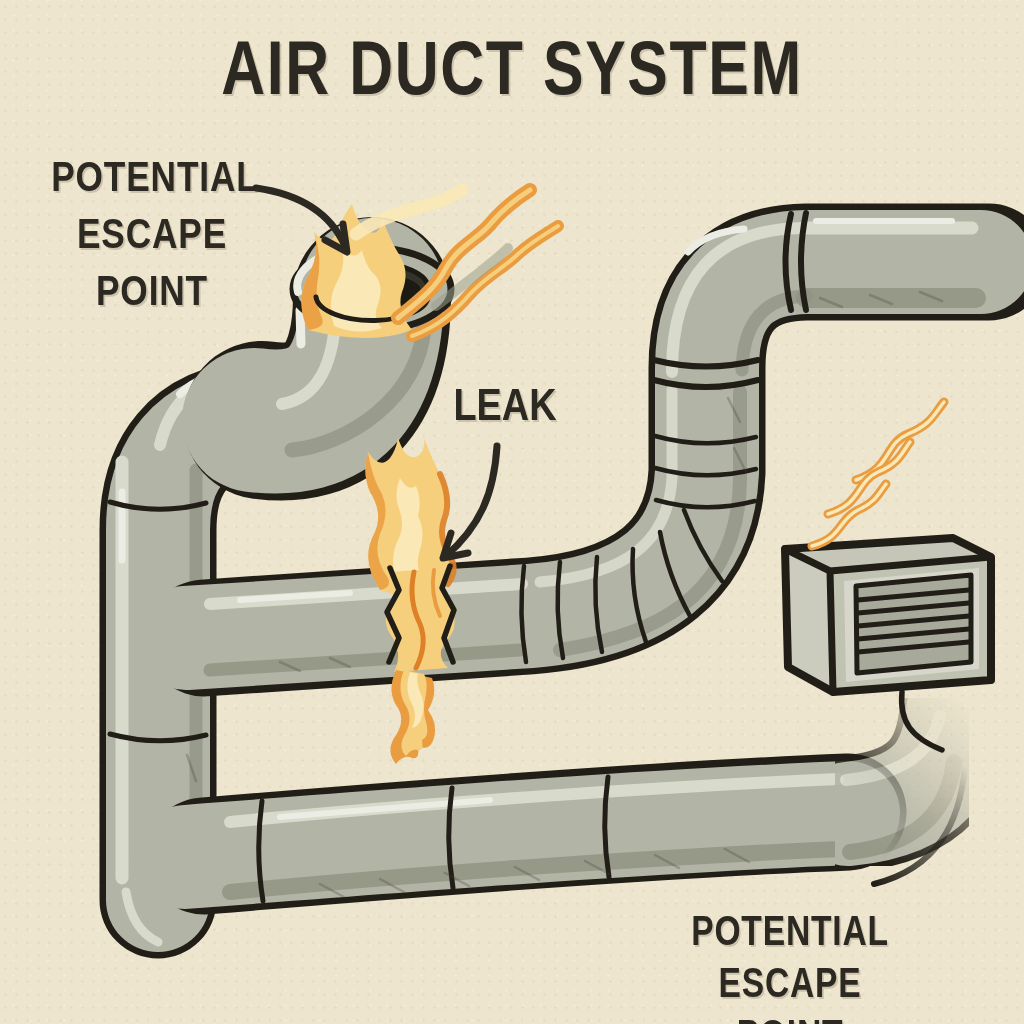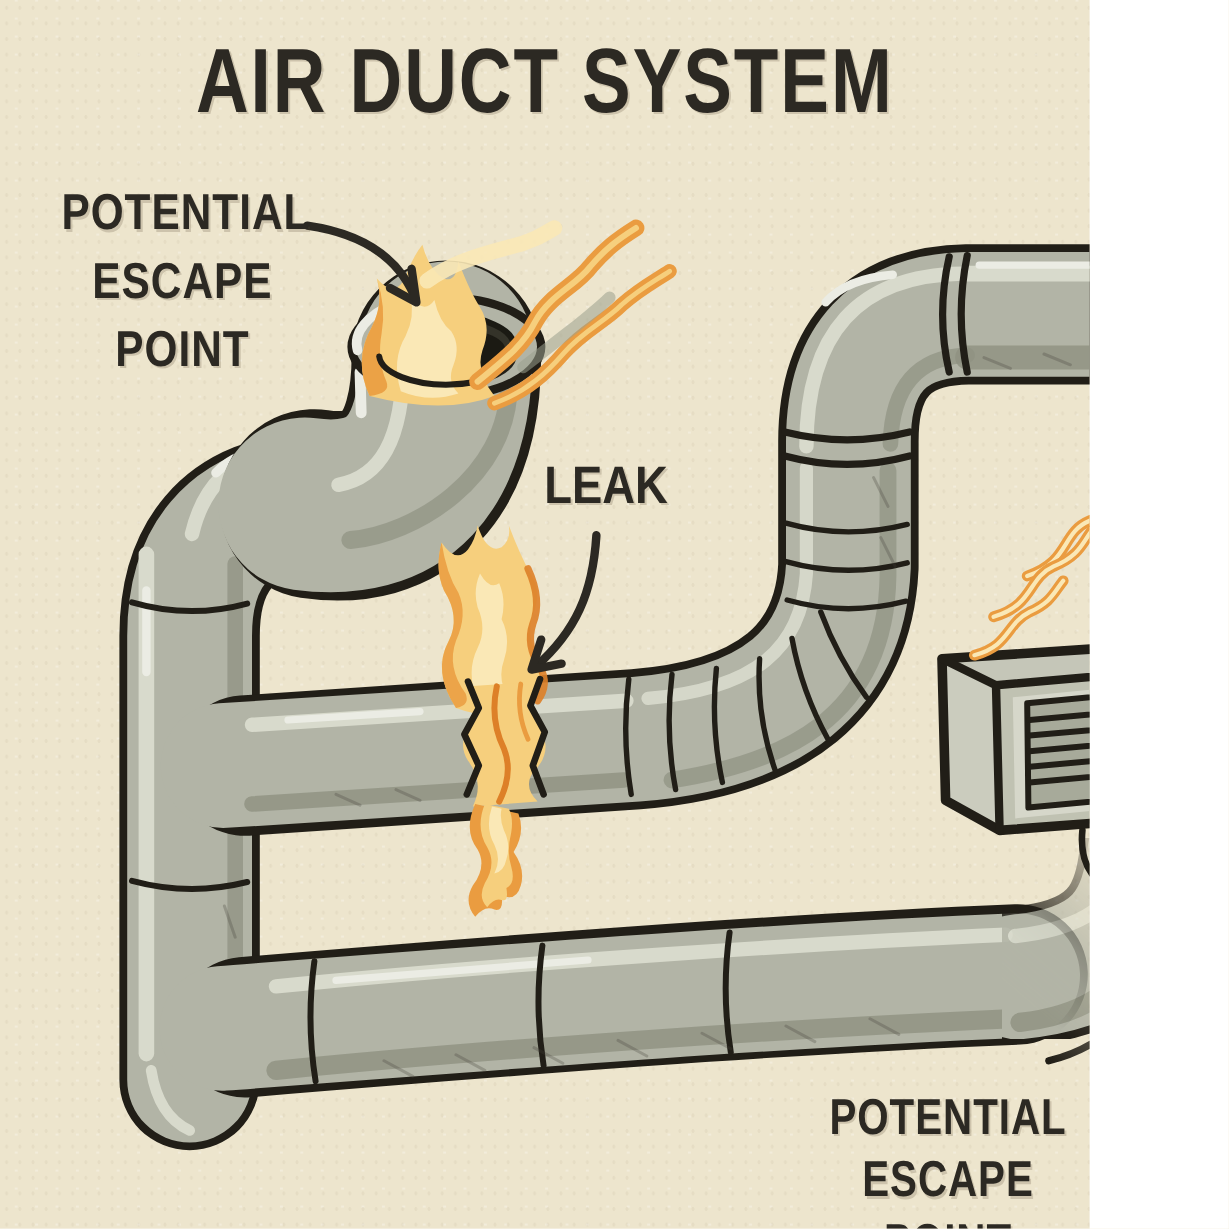--- a/index.html
+++ b/index.html
@@ -1,18 +1,18 @@
 <!DOCTYPE html>
 <html style="--background: #ede5cd; --outline: #211e17; --duct: #b2b4a6; --duct-light: #d8dacc; --duct-bright: #ebece4; --duct-shade: #8f9181; --opening-dark: #343329; --opening-deep: #1b1a13; --flame-gold: #f6cf7d; --flame-orange: #ea9c40; --flame-deep: #dd8028; --flame-cream: #fae8b6; --smoke-grey: #9aa08e; --vent-top: #c5c6b8; --vent-side: #cbccbe; --vent-front: #c0c2b2; --vent-panel-light: #d6d7ca; --grille: #a7aa9a; --text: #2c2923;"><head>
 <meta charset="utf-8">
 <style>
   html,body{margin:0;padding:0;}
   .canvas{
     position:relative;
-    width:908px;height:1024px;
+    width:1024px;height:1024px;
     overflow:hidden;
     background-color:var(--background,#ede5cd);
     background-image:
       radial-gradient(rgba(140,120,85,.08) 1.1px, transparent 1.4px),
       radial-gradient(rgba(255,255,255,.28) 1px, transparent 1.3px);
     background-size:11px 13px, 17px 15px;
     background-position:0 0, 5px 8px;
     font-family:"Liberation Sans", sans-serif;
   }
   svg{position:absolute;left:0;top:0;}

